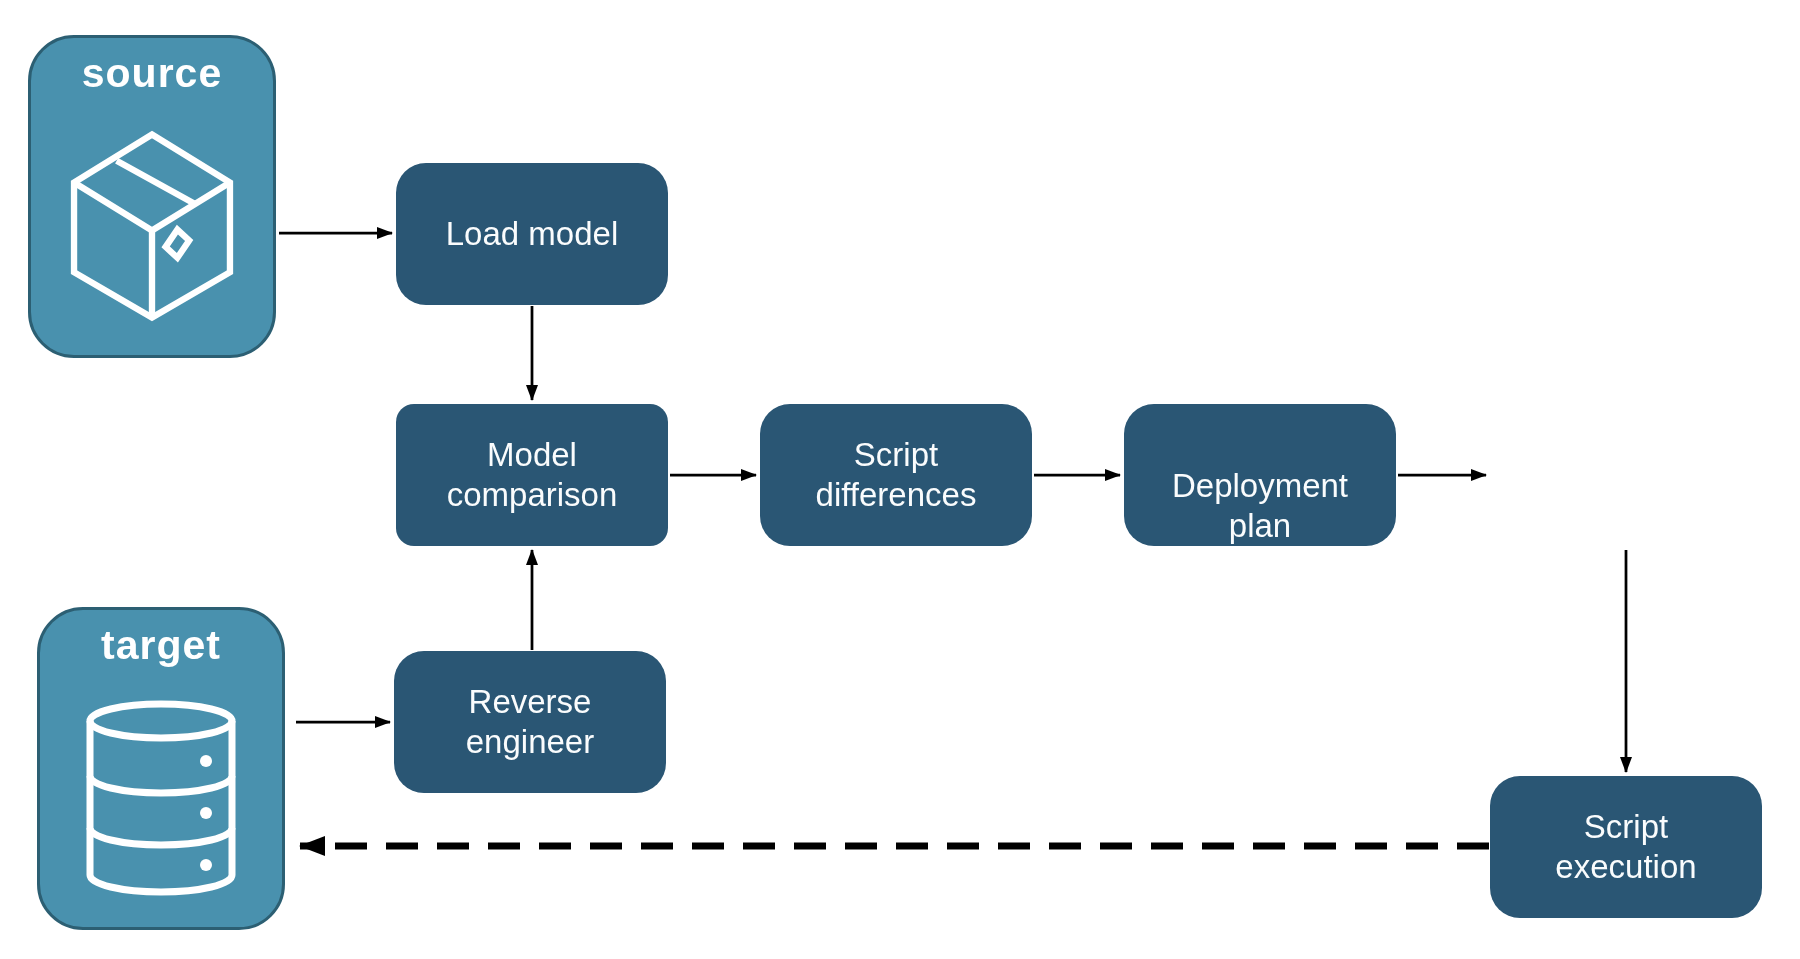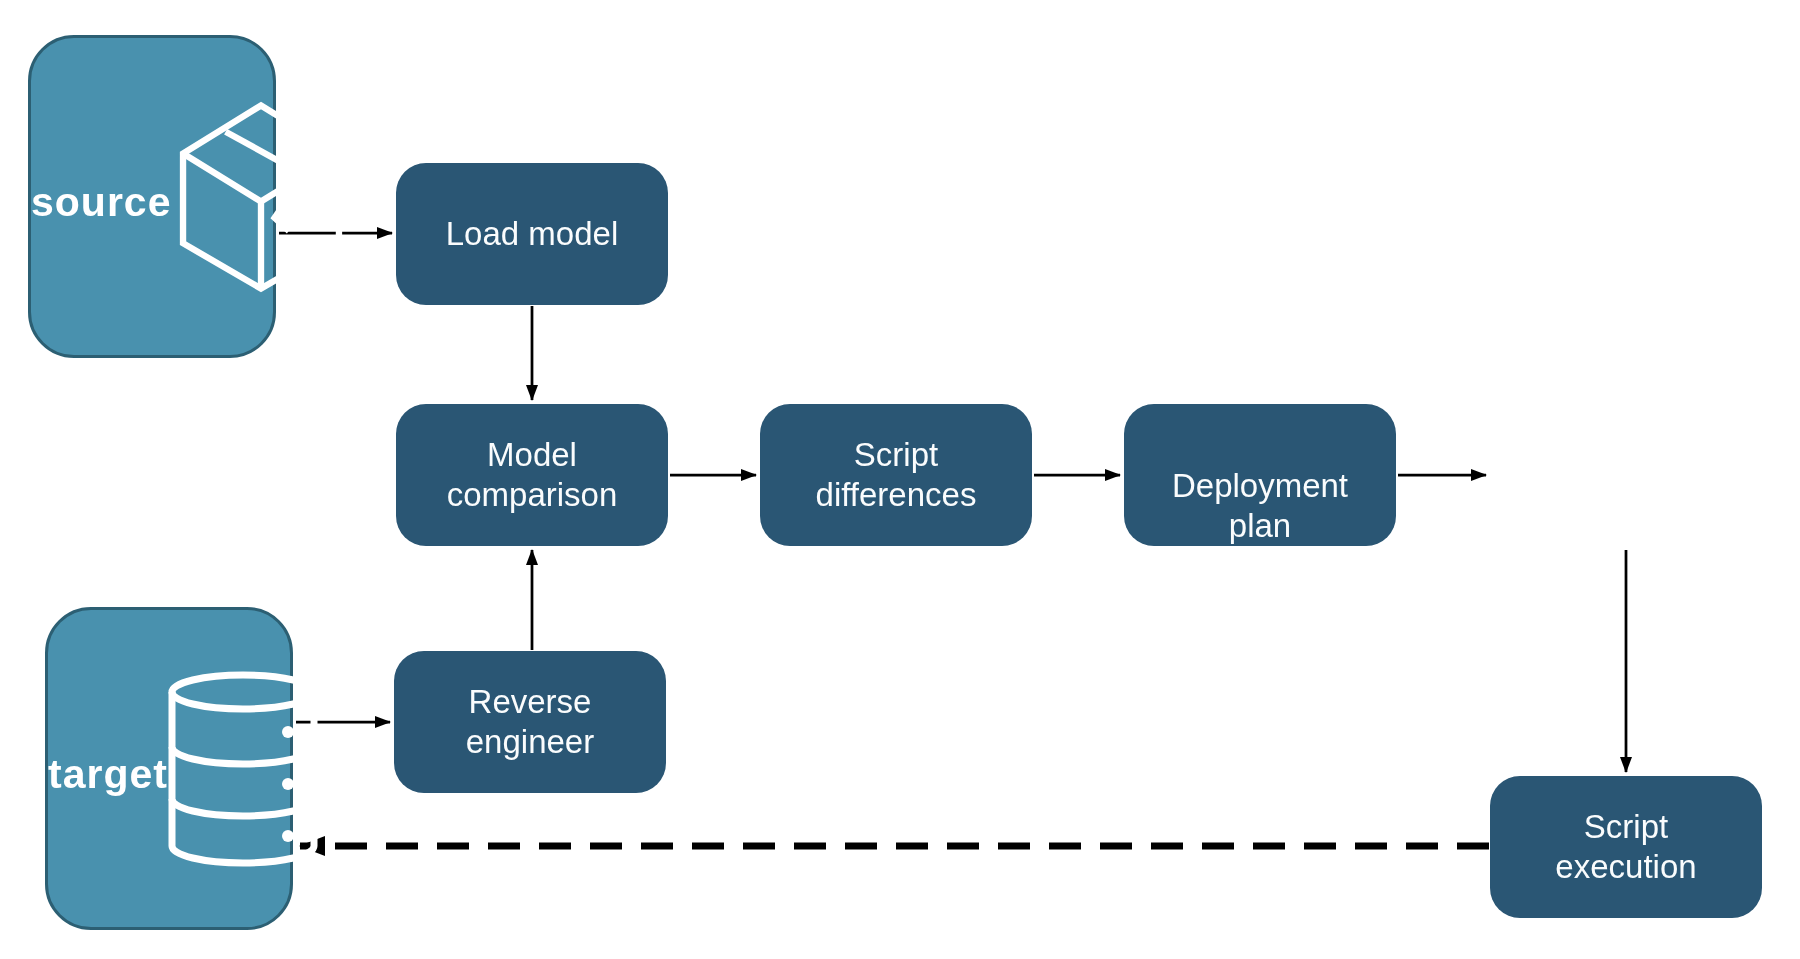--- a/index.html
+++ b/index.html
@@ -38,21 +38,21 @@
   }
   .endpoint {
     position: absolute;
     width: 248px;
     height: 323px;
     background: #4991AE;
     border: 3px solid #2C5F73;
     border-radius: 46px;
     box-sizing: border-box;
     display: flex;
-    flex-direction: row;
+    flex-direction: column;
     align-items: center;
   }
   .endpoint-label {
     margin-top: 12px;
     color: #FFFFFF;
     font-size: 41px;
     font-weight: 700;
     letter-spacing: 1px;
   }
   .endpoint-icon {
@@ -96,42 +96,42 @@
       <svg width="180" height="194" viewBox="0 0 196 214">
         <path class="icon-stroke" d="M98 6 L184 59 L184 158 L98 208 L12 158 L12 59 Z"></path>
         <path class="icon-stroke" d="M12 59 L98 112 L184 59"></path>
         <path class="icon-stroke" d="M98 112 L98 208"></path>
         <path class="icon-stroke" d="M59 35 L146 83"></path>
         <path class="icon-stroke" d="M113 130 L126 111 L139 123 L126 142 Z"></path>
       </svg>
     </div>
   </div>
 
-  <div class="endpoint" style="left:45px; top:607px;">
+  <div class="endpoint" style="left:37px; top:607px;">
     <div class="endpoint-label">target</div>
     <div class="endpoint-icon">
       <svg width="150" height="196" viewBox="0 0 150 196">
         <ellipse class="icon-stroke" cx="75" cy="21" rx="71" ry="17"></ellipse>
         <path class="icon-stroke" d="M4 21 L4 175"></path>
         <path class="icon-stroke" d="M146 21 L146 175"></path>
         <path class="icon-stroke" d="M4 76 A 71 17 0 0 0 146 76"></path>
         <path class="icon-stroke" d="M4 128 A 71 17 0 0 0 146 128"></path>
         <path class="icon-stroke" d="M4 175 A 71 17 0 0 0 146 175"></path>
         <circle cx="120" cy="61" r="6" fill="#FFFFFF"></circle>
         <circle cx="120" cy="113" r="6" fill="#FFFFFF"></circle>
         <circle cx="120" cy="165" r="6" fill="#FFFFFF"></circle>
       </svg>
     </div>
   </div>
 
   <div class="node" style="left:396px; top:163px;">
     <span class="node-label">Load model</span>
   </div>
 
-  <div class="node" style="left:396px; top:404px;">
+  <div class="node" style="left:396px; top:404px;border-radius:18px;">
     <span class="node-label">Model comparison</span>
   </div>
 
   <div class="node" style="left:760px; top:404px;">
     <span class="node-label">Script differences</span>
   </div>
 
   <div class="node" style="left:1124px; top:404px;align-items:flex-end;">
     <span class="node-label">Deployment plan</span>
   </div>

